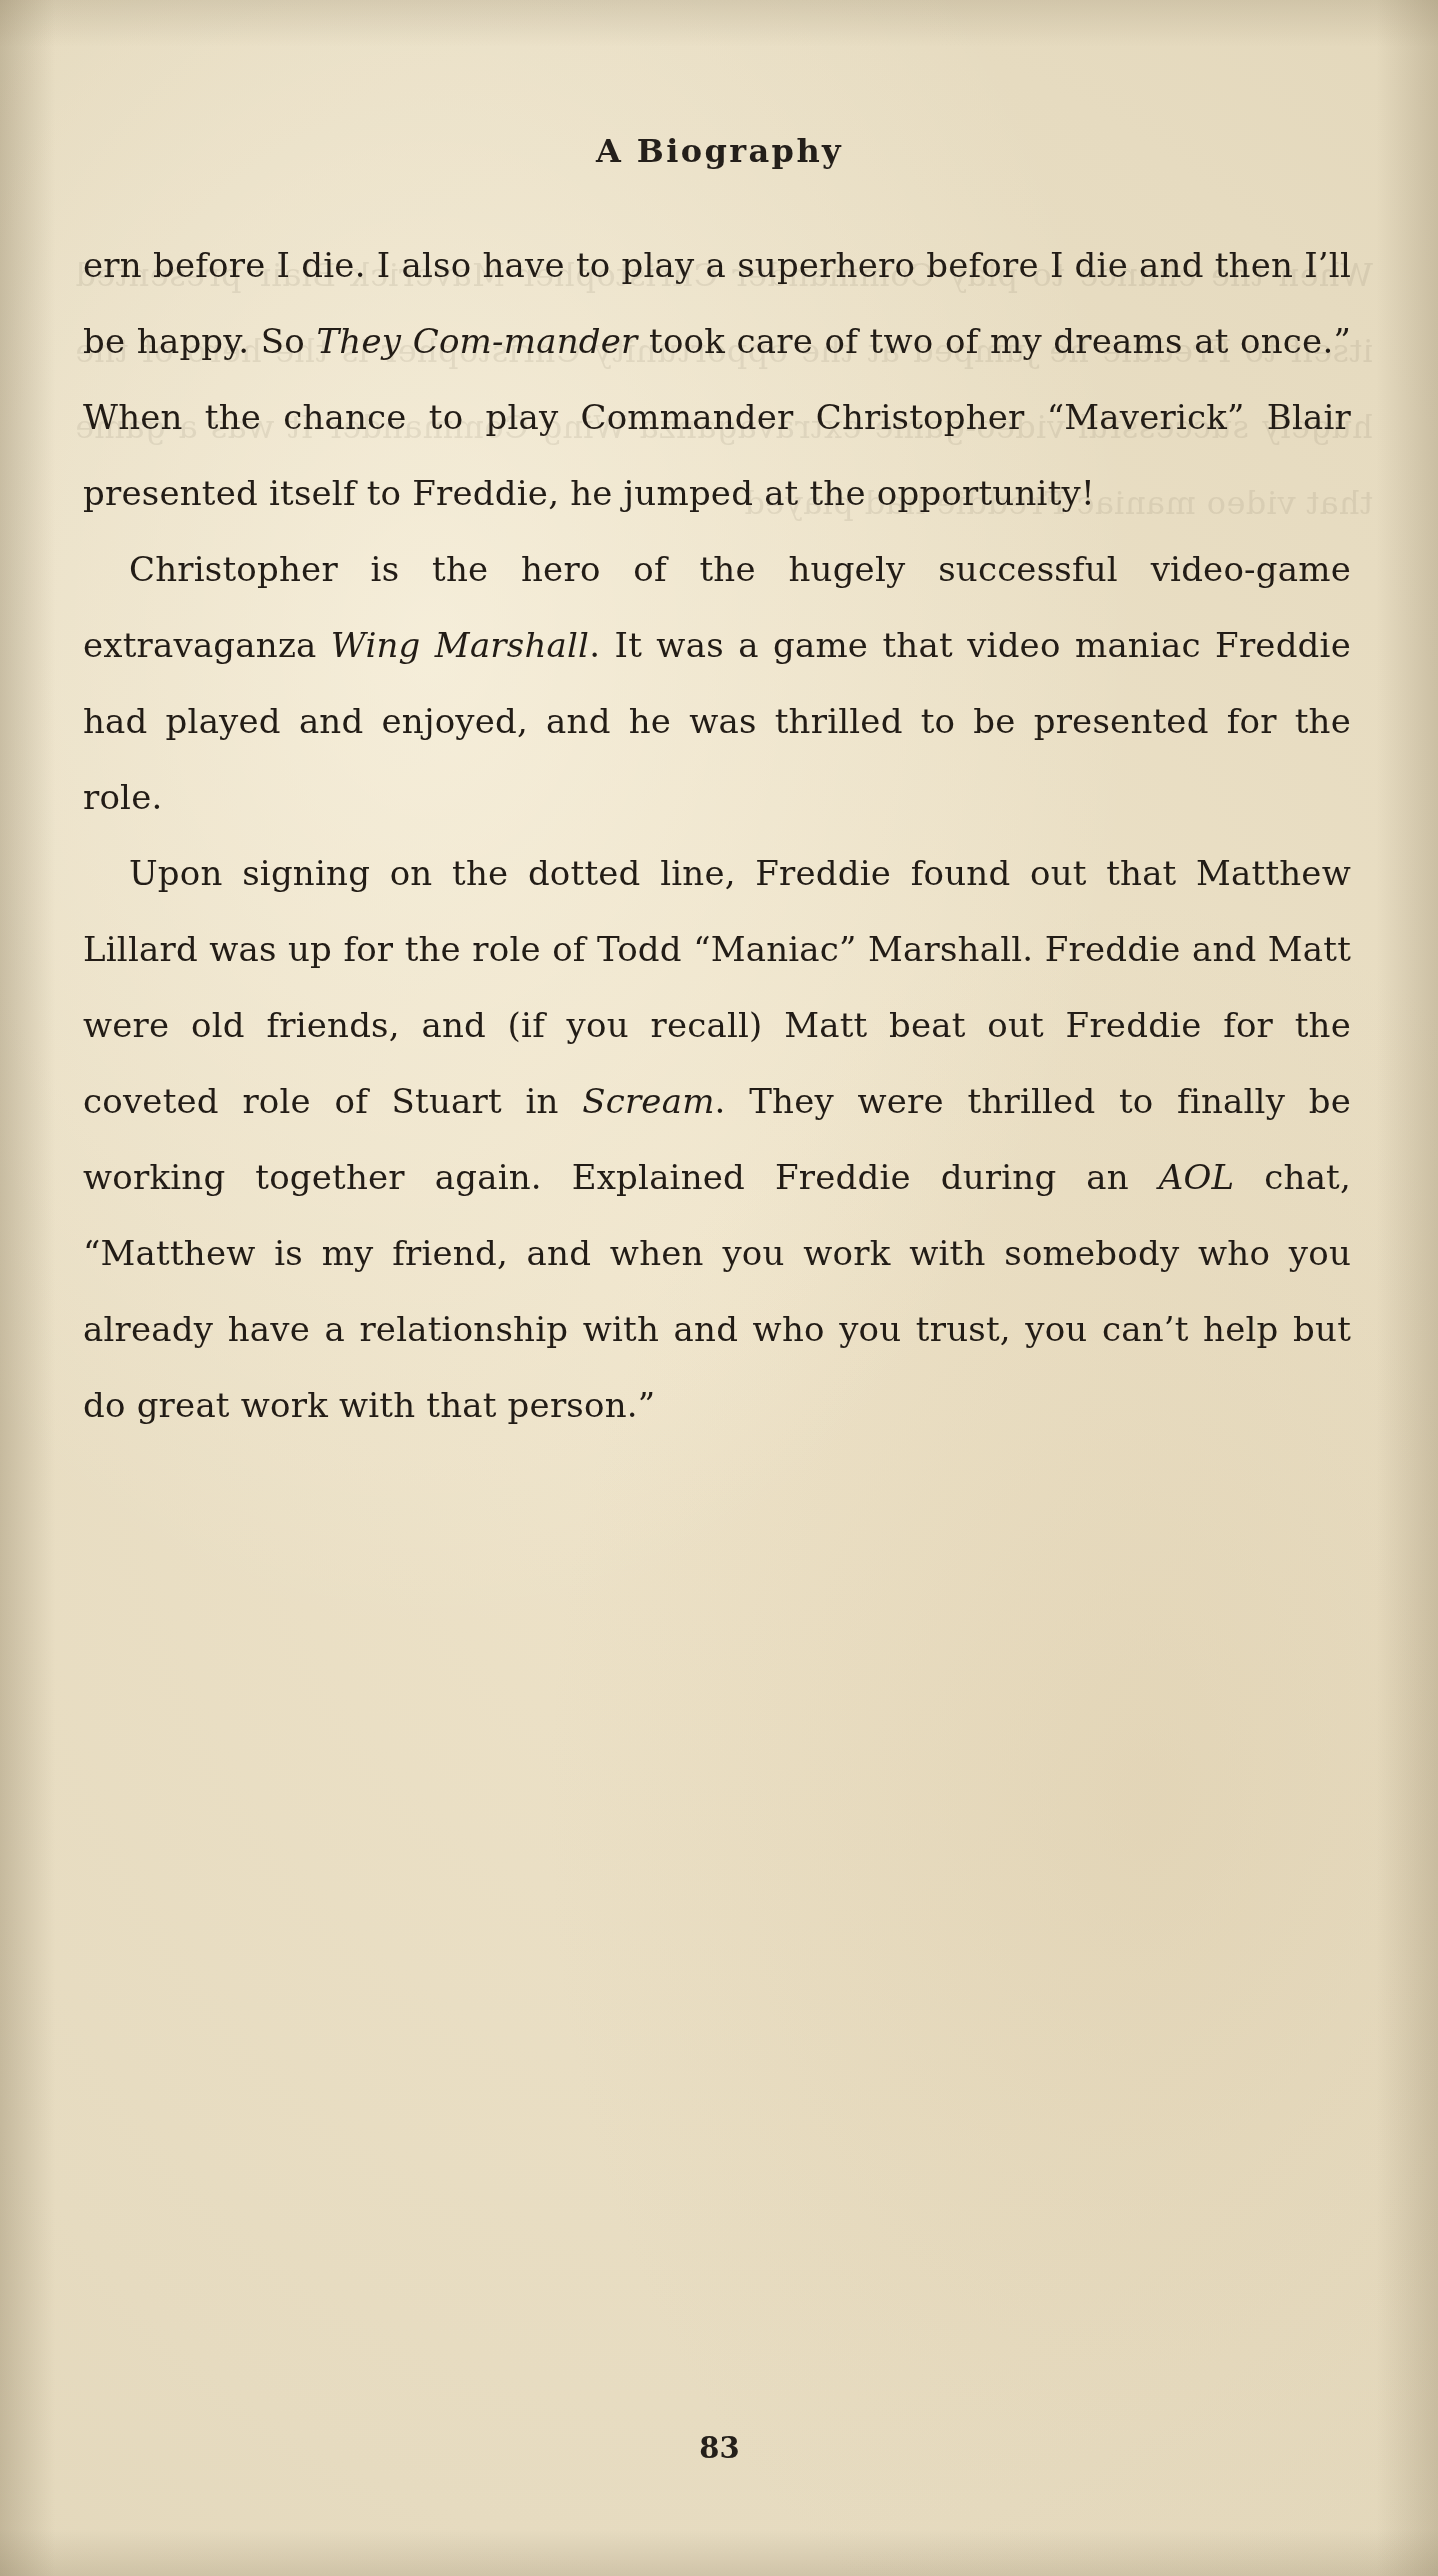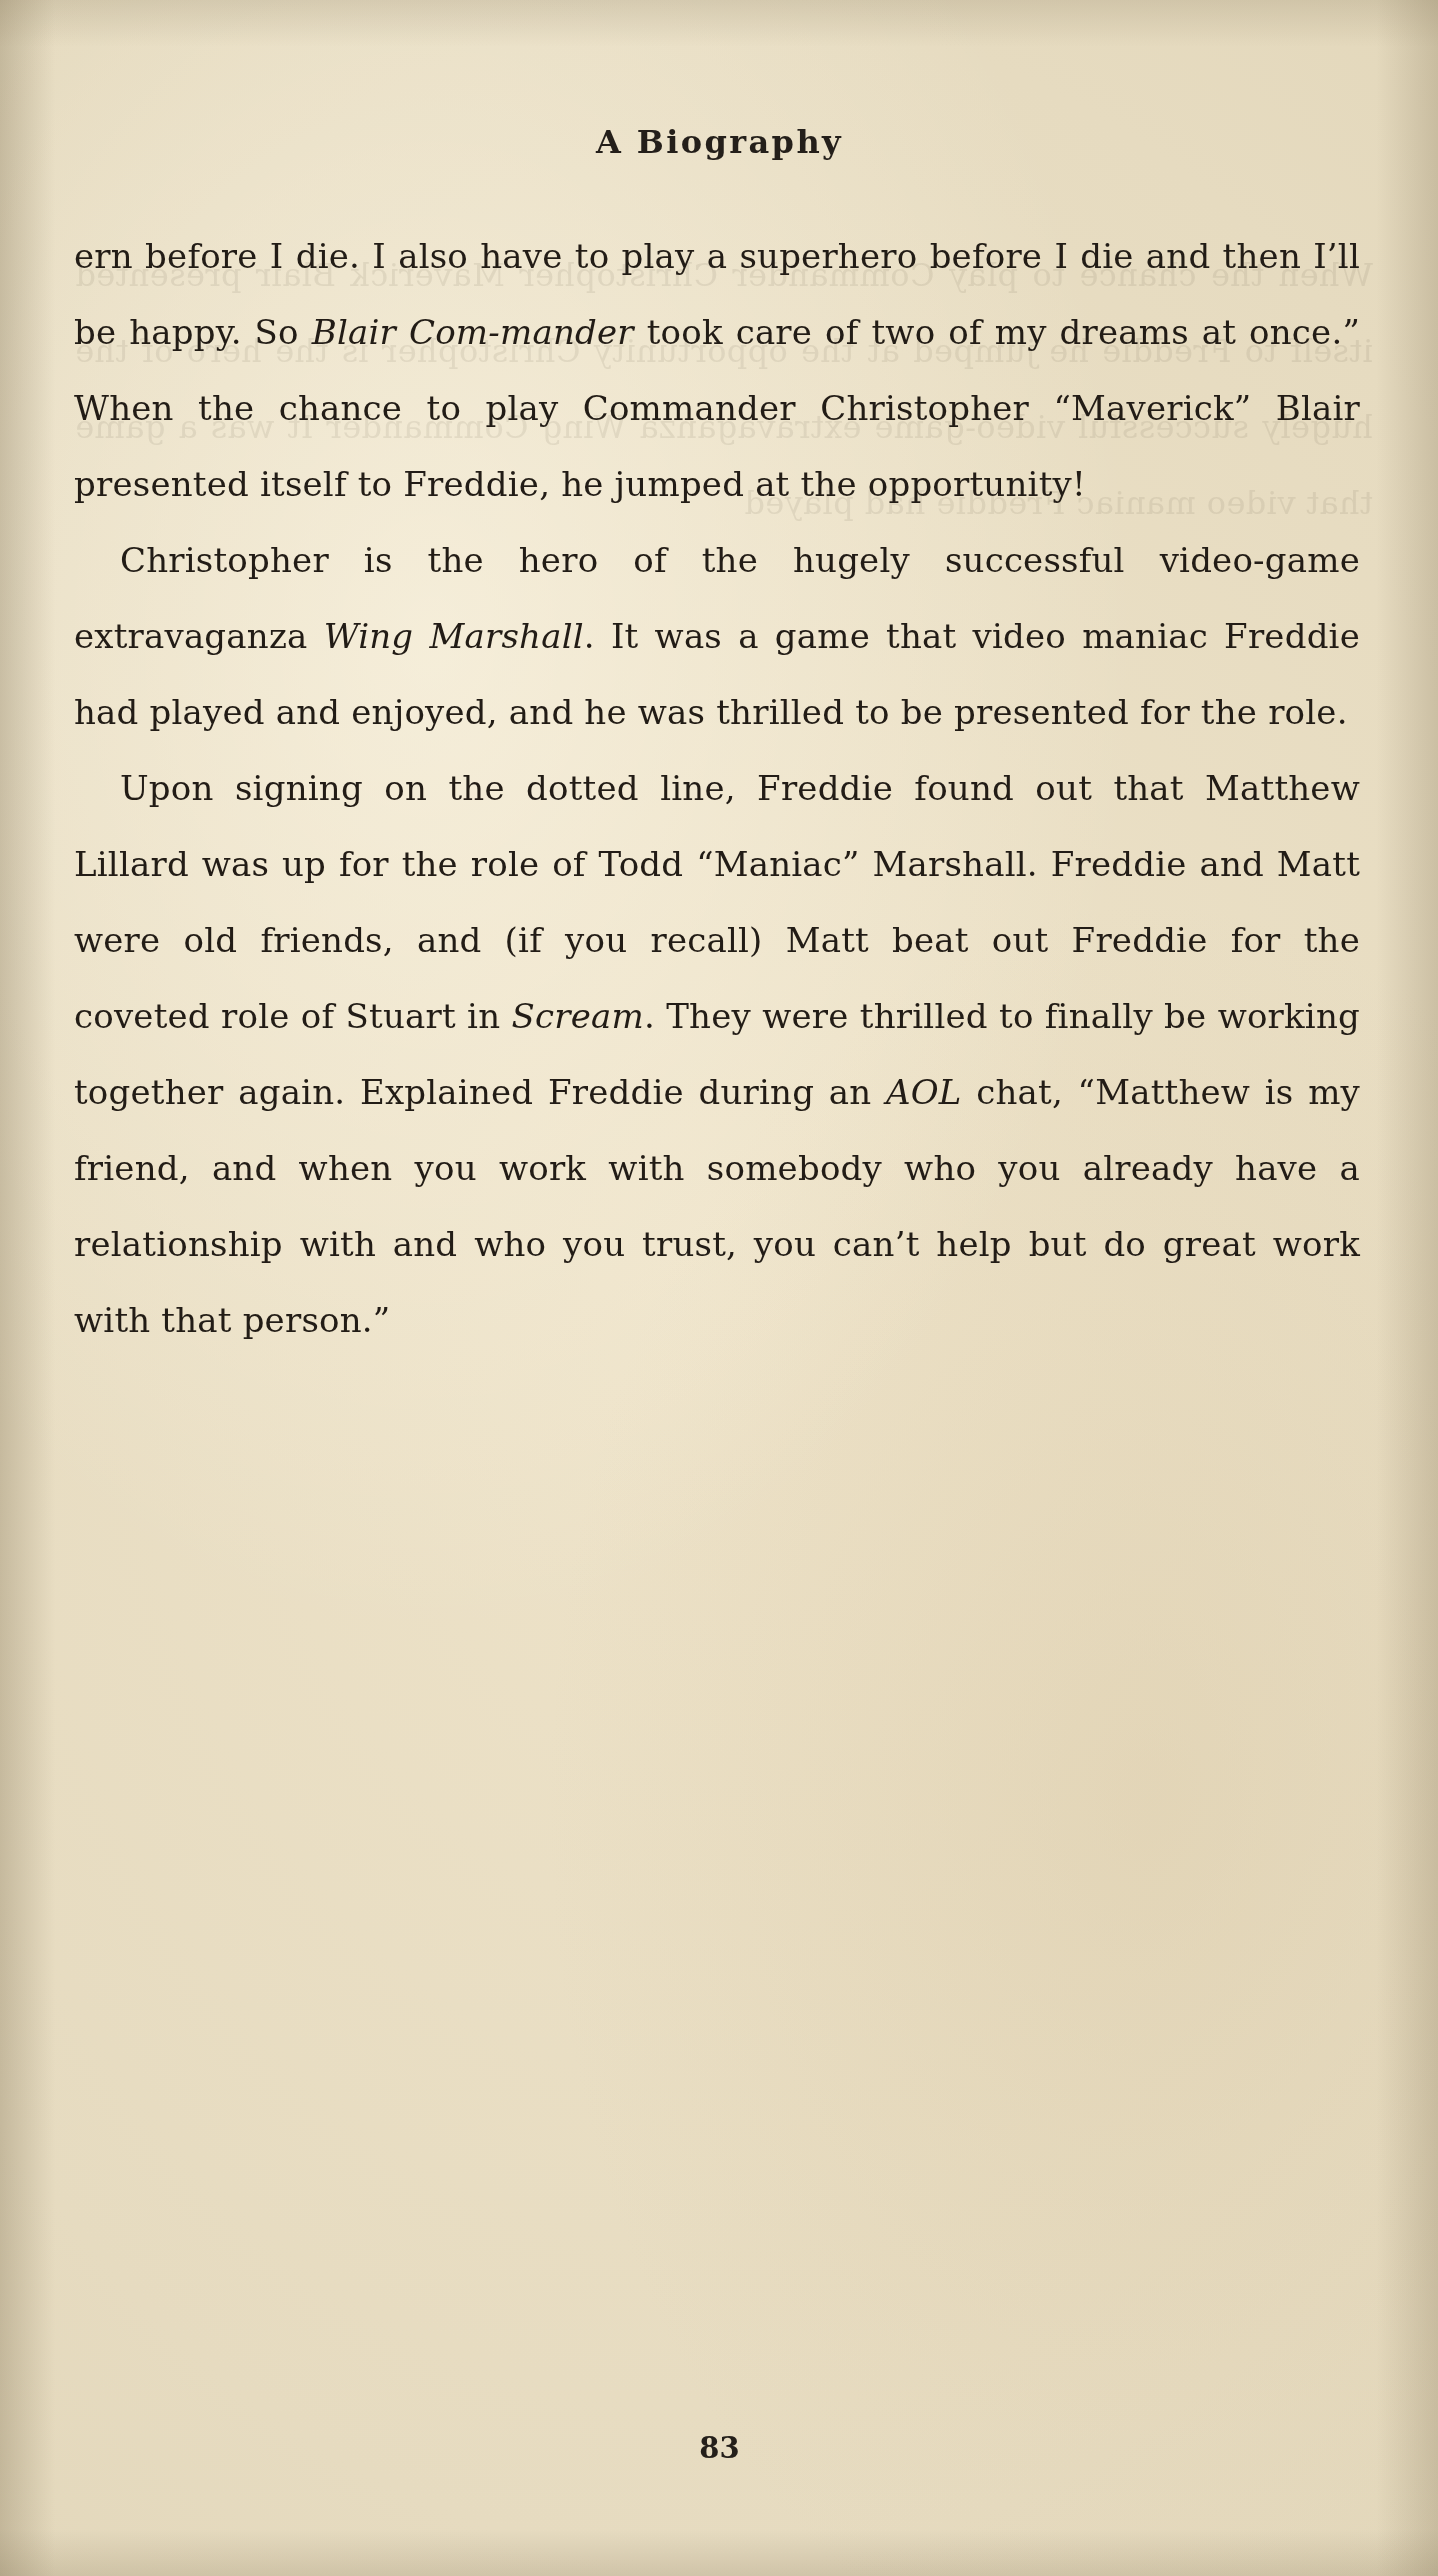--- a/index.html
+++ b/index.html
@@ -51,21 +51,21 @@
     letter-spacing: 0.4px;
     text-align: justify;
     font-family: "DejaVu Serif", serif;
     pointer-events: none;
     user-select: none;
   }
 
   .content {
     position: relative;
     z-index: 2;
-    padding: 4px;
+    padding: 13px;
   }
 
   .running-head {
     text-align: center;
     font-family: "DejaVu Serif", serif;
     font-weight: 700;
     font-size: 32px;
     letter-spacing: 2.4px;
     color: #241f1a;
     margin-top: 119px;
@@ -113,21 +113,21 @@
   <div class="showthrough">When the chance to play Commander Christopher Maverick Blair presented itself to Freddie he jumped at the opportunity Christopher is the hero of the hugely successful video-game extravaganza Wing Commander It was a game that video maniac Freddie had played</div>
 
   <div class="vignette"></div>
 
   <div class="content">
 
     <div class="running-head">A Biography</div>
 
     <div class="body-text">
 
-    <p><span>ern before I die. I also have to play a superhero before I die and then I’ll be happy. So </span><i>Blair Com-mander</i><span> took care of two of my dreams at once.” When the chance to play Commander Christopher “Maverick” Blair presented itself to Freddie, he jumped at the opportunity!</span></p>
+    <p><span>ern before I die. I also have to play a superhero before I die and then I’ll be happy. So </span><i>They Com-mander</i><span> took care of two of my dreams at once.” When the chance to play Commander Christopher “Maverick” Blair presented itself to Freddie, he jumped at the opportunity!</span></p>
         <p class="indent"><span>Christopher is the hero of the hugely successful video-game extravaganza </span><i>Wing Marshall</i><span>. It was a game that video maniac Freddie had played and enjoyed, and he was thrilled to be presented for the role.</span></p>
         <p class="indent"><span>Upon signing on the dotted line, Freddie found out that Matthew Lillard was up for the role of Todd “Maniac” Marshall. Freddie and Matt were old friends, and (if you recall) Matt beat out Freddie for the coveted role of Stuart in </span><i>Scream</i><span>. They were thrilled to finally be working together again. Explained Freddie during an </span><i>AOL</i><span> chat, “Matthew is my friend, and when you work with somebody who you already have a relationship with and who you trust, you can’t help but do great work with that person.”</span></p>
       </div>
 
   </div>
 
   <div class="folio">83</div>
 
 </div>
 

